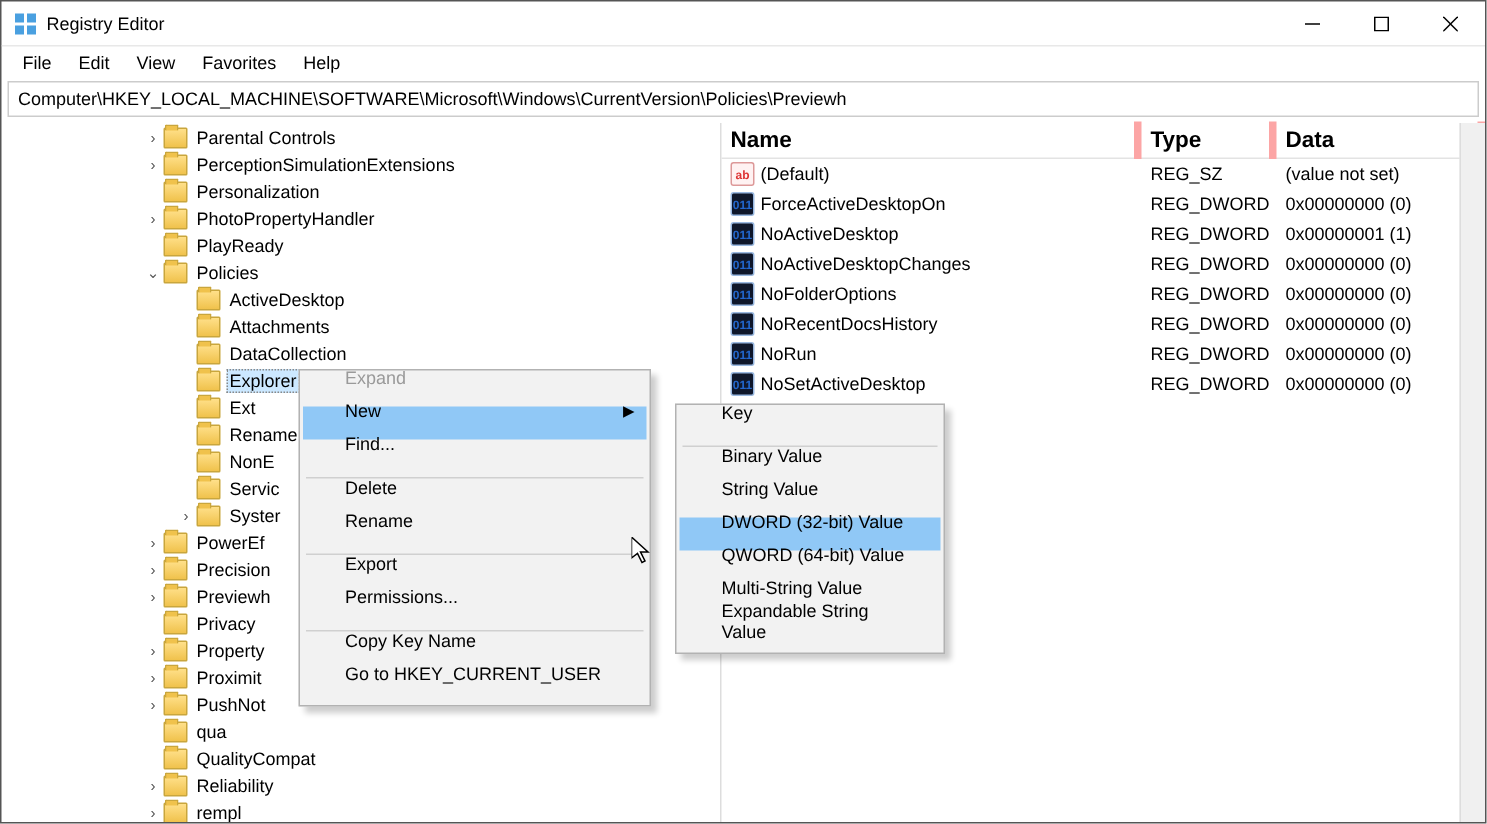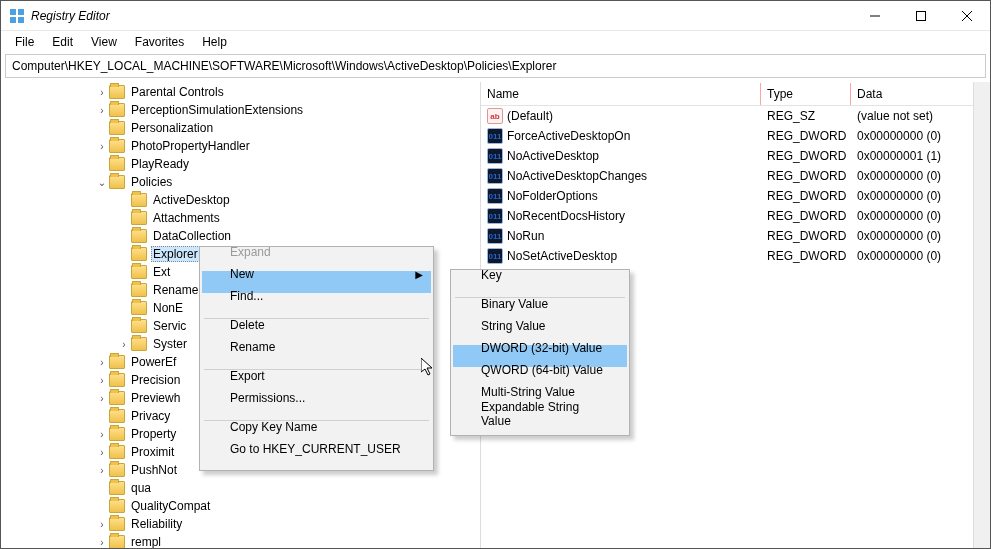--- a/index.html
+++ b/index.html
@@ -1,29 +1,29 @@
 <!DOCTYPE html>
 <html><head>
 <meta charset="utf-8">
 <style>
   * { box-sizing: border-box; margin: 0; padding: 0; font-family: "Segoe UI", Tahoma, sans-serif; font-size: 12px; user-select: none; }
   body { width: 991px; height: 549px; background: #fff; border: 1px solid #555; position: relative; overflow: hidden; }
-  .titlebar { height: 30px; display: flex; align-items: center; padding-left: 8px; border-bottom: 1px solid #e8e8e8; font-style: italic; }
+  .titlebar { height: 30px; display: flex; align-items: center; padding-left: 8px; border-bottom: 1px solid #e8e8e8; }
   .titlebar .app-icon { width: 16px; height: 16px; margin-right: 6px; }
   .titlebar .title { flex: 1; font-size: 12px; }
   .win-buttons { display: flex; }
   .win-buttons div { width: 46px; height: 30px; display: flex; align-items: center; justify-content: center; color: #000; }
   .menubar { height: 21px; display: flex; align-items: center; padding-left: 6px; gap: 2px; }
   .menubar span { padding: 2px 8px; font-size: 12px; }
   .addressbar { height: 24px; border: 1px solid #ccc; margin: 2px 4px 4px 4px; display: flex; align-items: center; padding: 0 6px; font-size: 12px; }
   .content { position: absolute; top: 81px; bottom: 0; left: 0; right: 0; display: flex; }
   .tree-pane { width: 480px; border-right: 1px solid #ddd; overflow: hidden; padding-top: 1px; }
   .list-pane { flex: 1; display: flex; flex-direction: column; }
   .list-header { display: flex; border-bottom: 1px solid #e3e3e3; height: 24px; align-items: center; }
-  .list-header div { padding: 4px 6px; border-right: 1px solid #fca5a5; font-size: 12px; }
+  .list-header div { padding: 4px 6px; border-right: 5px solid #fca5a5; font-size: 15px; font-weight: bold; }
   .col-name { width: 280px; }
   .col-type { width: 90px; }
   .col-data { flex: 1; }
   .list-body { flex: 1; }
   .row { display: flex; height: 20px; align-items: center; }
   .row .cell-name { width: 280px; display: flex; align-items: center; padding-left: 6px; gap: 4px; }
   .row .cell-type { width: 90px; padding-left: 6px; }
   .row .cell-data { flex: 1; padding-left: 6px; }
   .tree { padding-left: 4px; }
   .tree-row { display: flex; align-items: center; height: 18px; white-space: nowrap; }
@@ -81,21 +81,21 @@
 
 <div class="menubar">
   <span>File</span>
   <span>Edit</span>
   <span>View</span>
   <span>Favorites</span>
   <span>Help</span>
 </div>
 
 <div class="addressbar">
-  <span>Computer\HKEY_LOCAL_MACHINE\SOFTWARE\Microsoft\Windows\ActiveDesktop\Policies\Explorer</span>
+  <span>Computer\HKEY_LOCAL_MACHINE\SOFTWARE\Microsoft\Windows\CurrentVersion\Policies\Previewh</span>
 </div>
 
 <div class="content">
   <div class="tree-pane">
     <div class="tree" id="tree">
         <div class="tree-row" style="padding-left: 90px;">
           <span class="caret">›</span>
           <span class="folder"></span>
           <span class="label">Parental Controls</span>
         </div>

